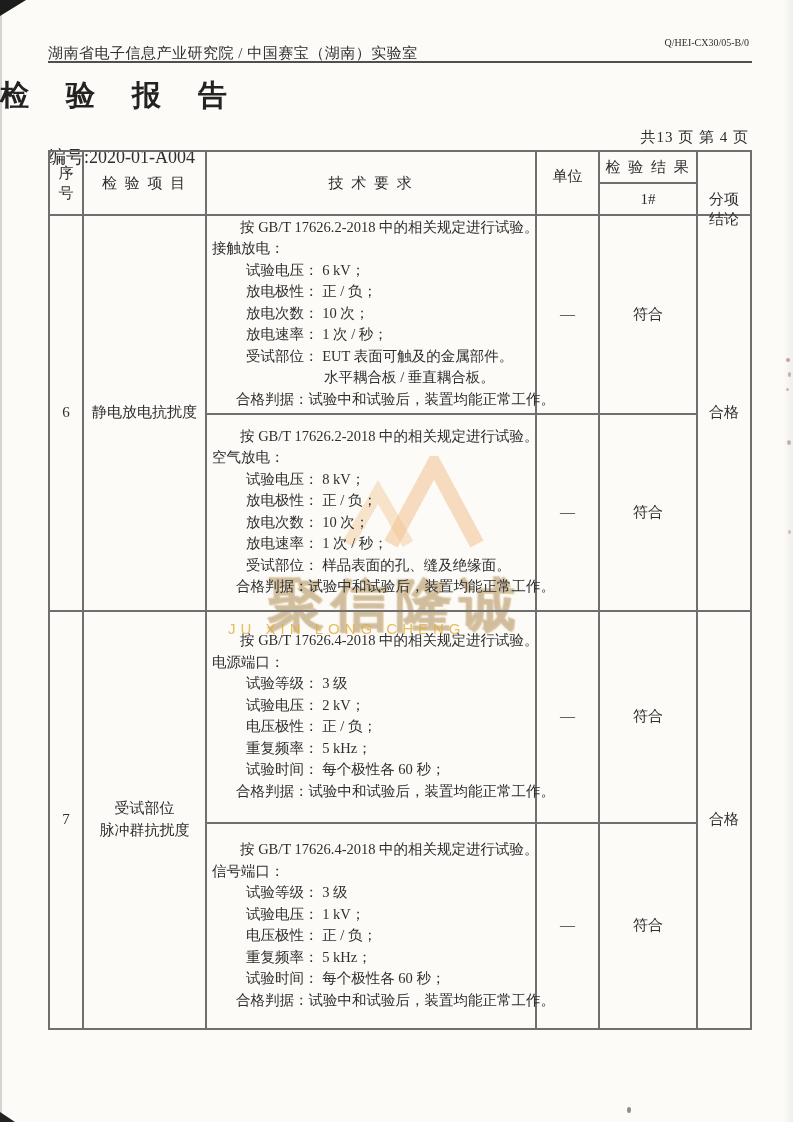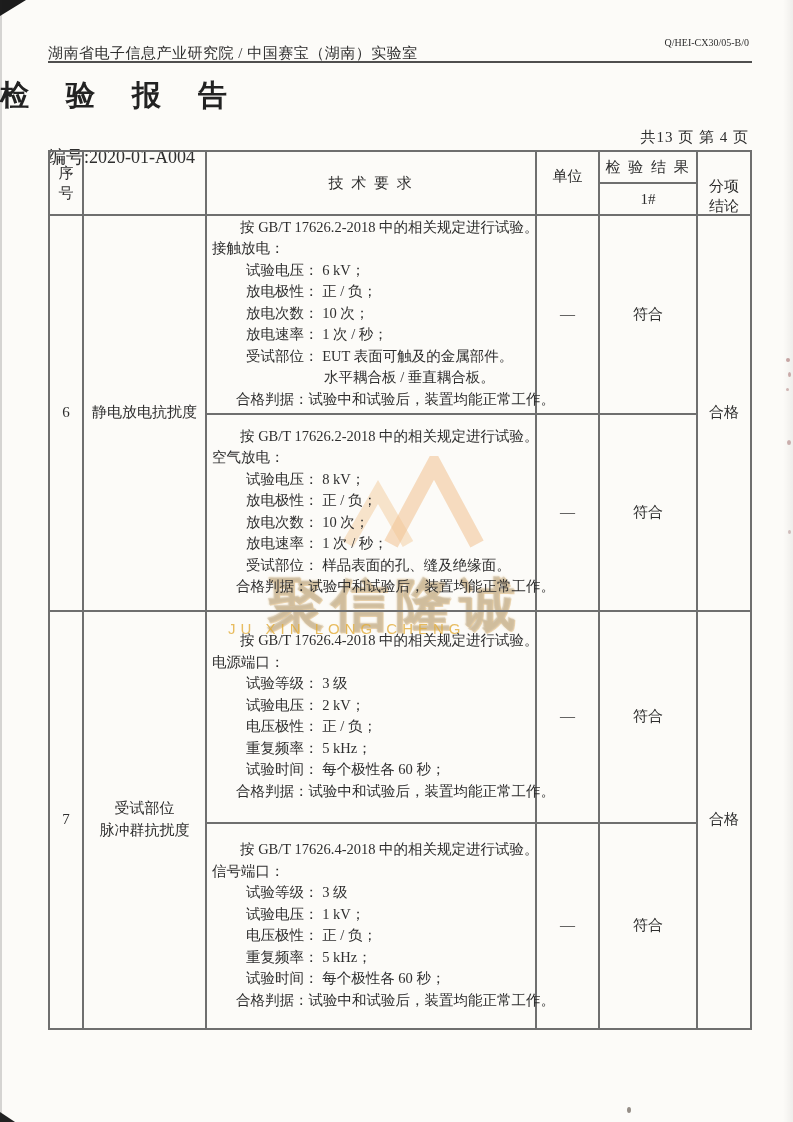--- a/index.html
+++ b/index.html
@@ -97,25 +97,26 @@
       <div class="hl" style="left:0;top:64px;width:704px;"></div>
       <div class="hl" style="left:157px;top:263px;width:493px;"></div>
       <div class="hl" style="left:0;top:460px;width:704px;"></div>
       <div class="hl" style="left:157px;top:672px;width:493px;"></div>
       <div class="hl" style="left:0;top:878px;width:704px;"></div>
 
       <div class="cell stack" style="left:2px;top:2px;width:32px;height:62px;">
         <span>序</span>
         <span>号</span>
       </div>
+      <div class="cell hdr" style="left:36px;top:2px;width:121px;height:62px;">检 验 项 目</div>
       <div class="cell hdr" style="left:159px;top:2px;width:328px;height:62px;">技 术 要 求</div>
       <div class="cell" style="left:489px;top:2px;width:61px;height:48px;">单位</div>
       <div class="cell hdr" style="left:552px;top:2px;width:96px;height:30px;">检 验 结 果</div>
       <div class="cell" style="left:552px;top:34px;width:96px;height:30px;">1#</div>
-      <div class="cell stack" style="left:650px;top:7px;width:52px;height:77px;">
+      <div class="cell stack" style="left:650px;top:20px;width:52px;height:77px;">
         <span>分项</span>
         <span>结论</span>
       </div>
 
       <div class="cell" style="left:2px;top:66px;width:32px;height:392px;">6</div>
       <div class="cell" style="left:36px;top:66px;width:121px;height:392px;white-space:nowrap;">静电放电抗扰度</div>
 
       <div class="tech" style="left:159px;top:66px;width:328px;height:195px;">
         <div class="ln ln-intro">按 GB/T 17626.2-2018 中的相关规定进行试验。</div>
         <div class="ln ln-head">接触放电：</div>

